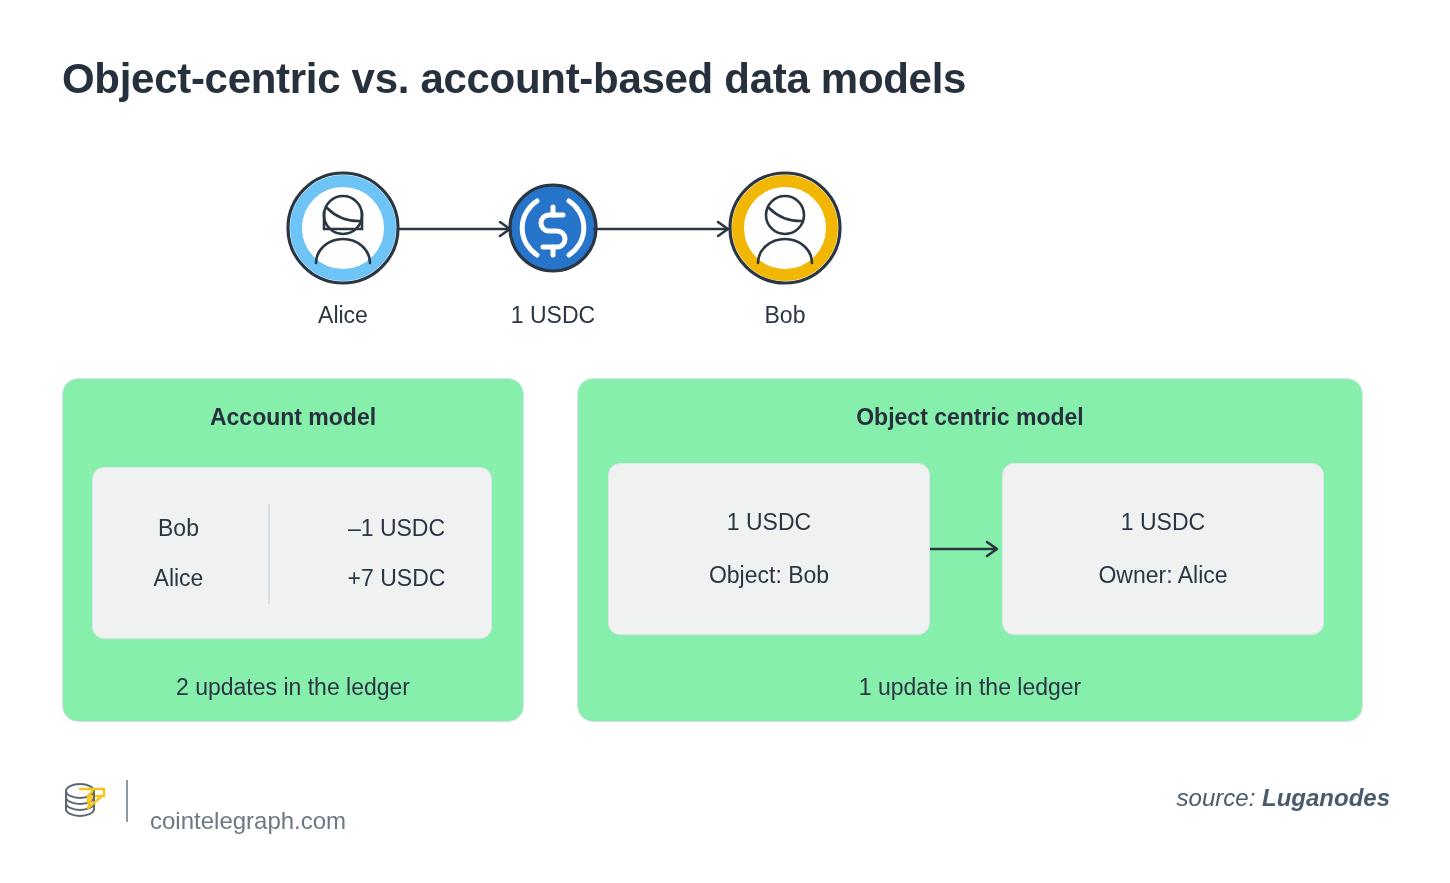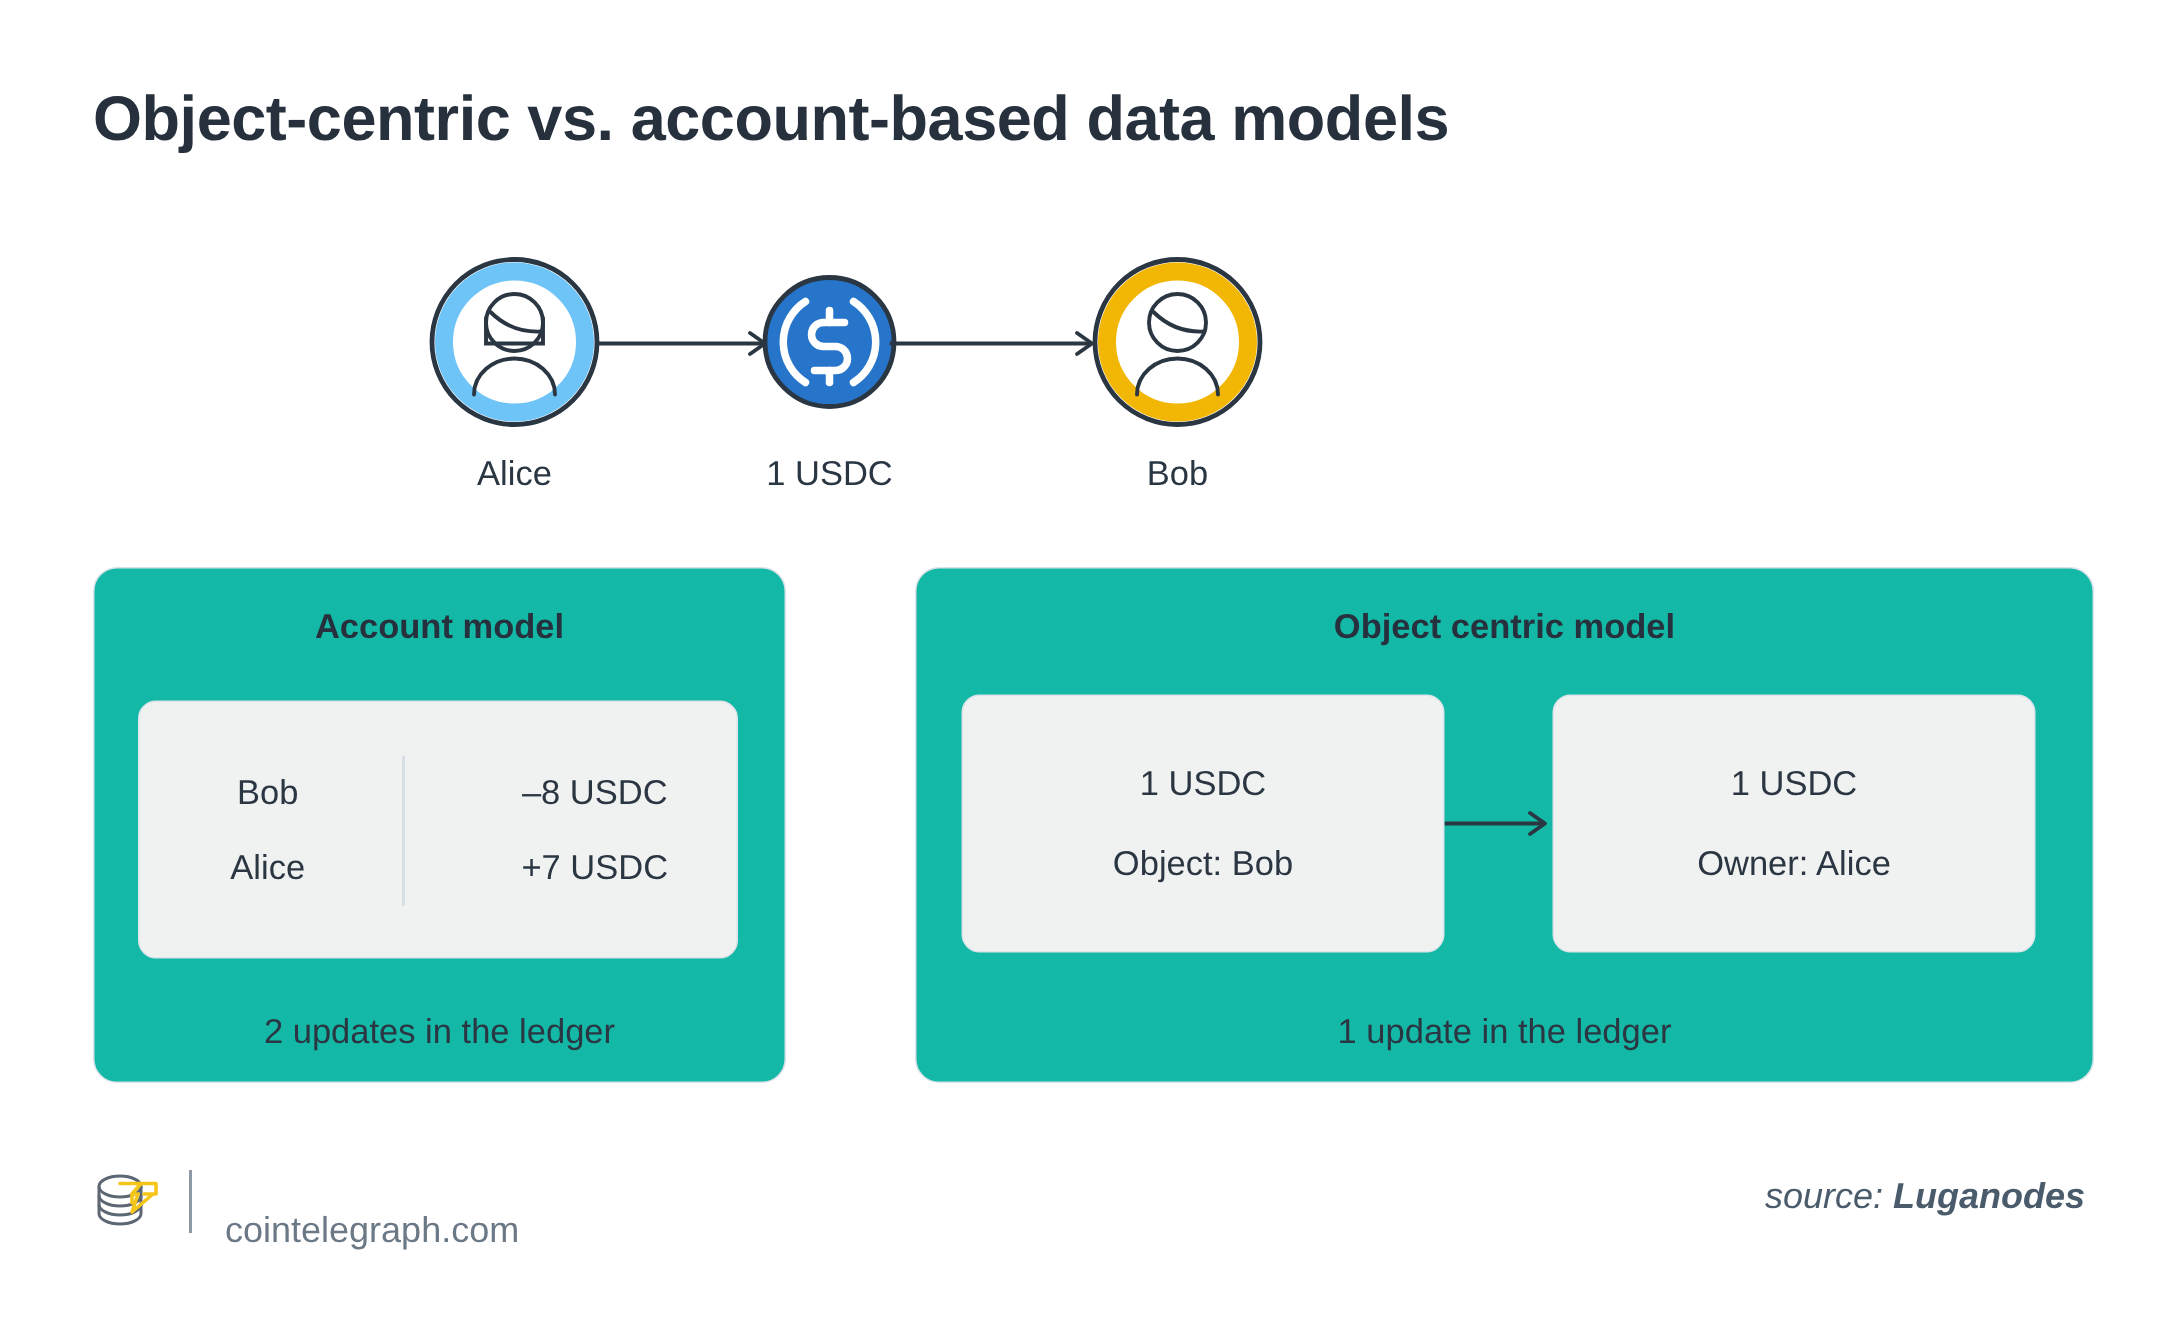--- a/index.html
+++ b/index.html
@@ -65,27 +65,27 @@
     position: absolute;
     top: 50px;
     height: 18px;
   }
   .arrow-1 { left: 112px; width: 118px; }
   .arrow-2 { left: 308px; width: 140px; }
 
   
   .card {
     position: absolute;
-    background: #14b8a6;
+    background: #86efac;
     border: 1.6px solid #d9e2e8;
     border-radius: 16px;
     box-sizing: border-box;
   }
   .card-left  { left: 62px;  top: 378px; width: 462px; height: 344px; }
-  .card-right { left: 610px; top: 378px; width: 786px; height: 344px; padding-left: 38px; }
+  .card-right { left: 577px; top: 378px; width: 786px; height: 344px; padding-left: 38px; }
 
   .card-heading {
     position: absolute;
     left: 0;
     right: 0;
     top: 25px;
     text-align: center;
     font-size: 23px;
     font-weight: bold;
     color: #26313d;
@@ -285,21 +285,21 @@
     <div class="node-label label-bob">Bob</div>
   </div>
 
   <div class="card card-left">
     <div class="card-heading">Account model</div>
 
     <div class="panel panel-account">
       <div class="ledger">
         <div class="ledger-row">
           <div class="ledger-name">Bob</div>
-          <div class="ledger-amount">–8 USDC</div>
+          <div class="ledger-amount">–1 USDC</div>
         </div>
         <div class="ledger-row">
           <div class="ledger-name">Alice</div>
           <div class="ledger-amount">+7 USDC</div>
         </div>
       </div>
       <div class="ledger-divider"></div>
     </div>
 
     <div class="card-footnote">2 updates in the ledger</div>

